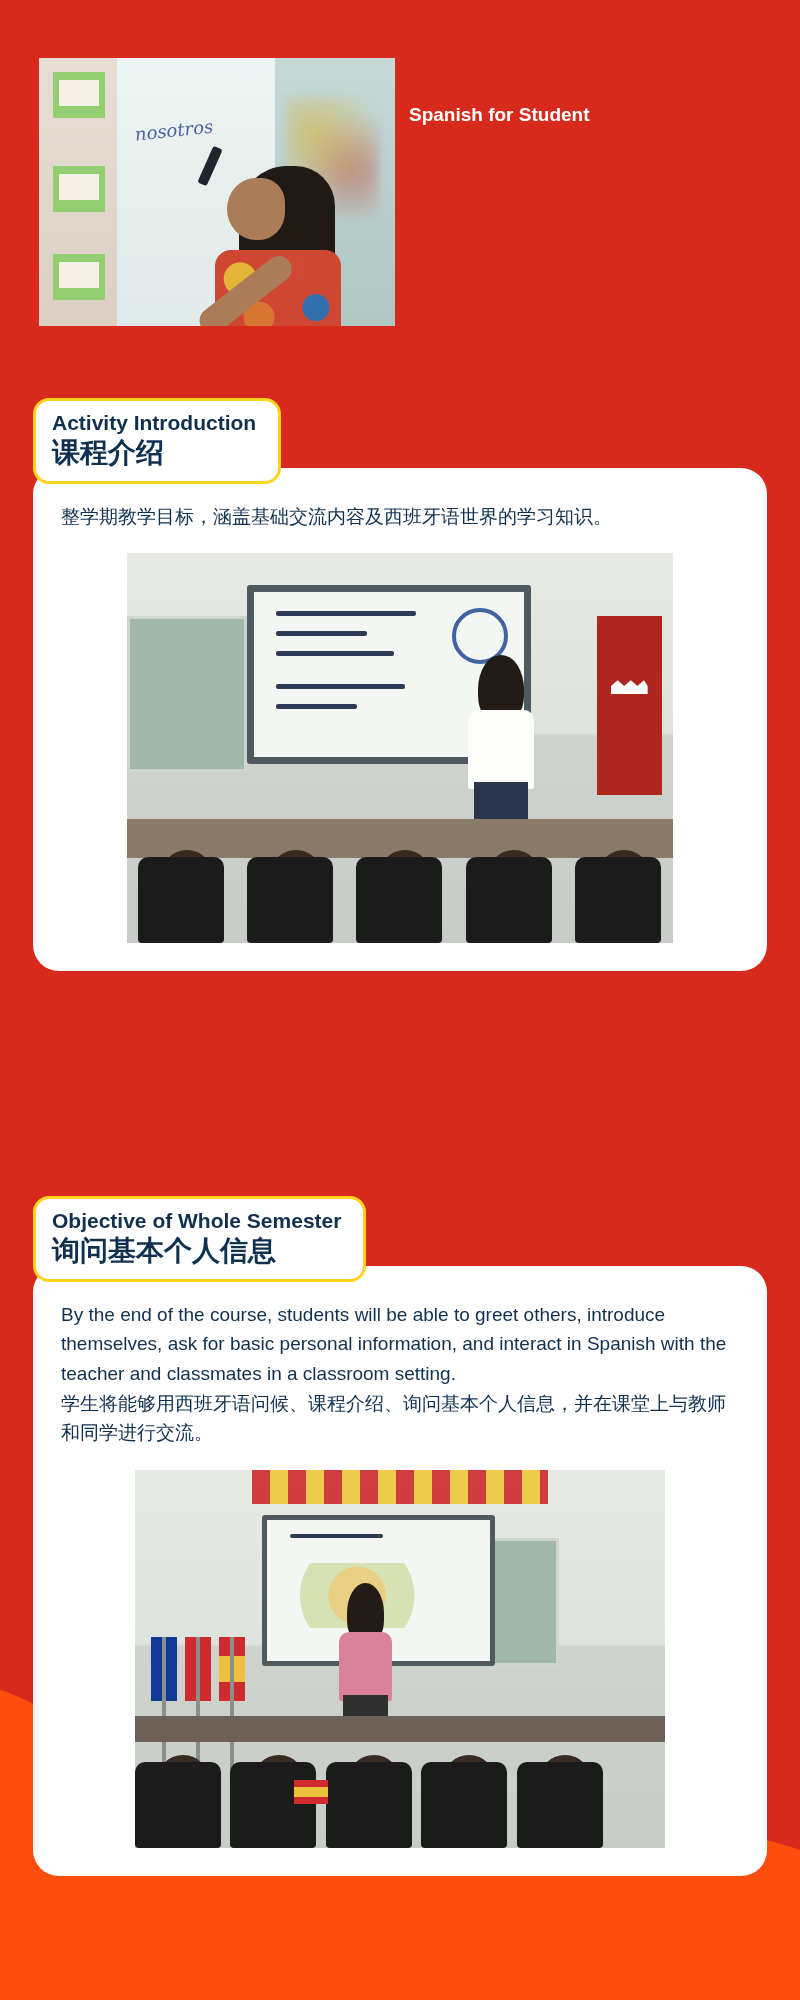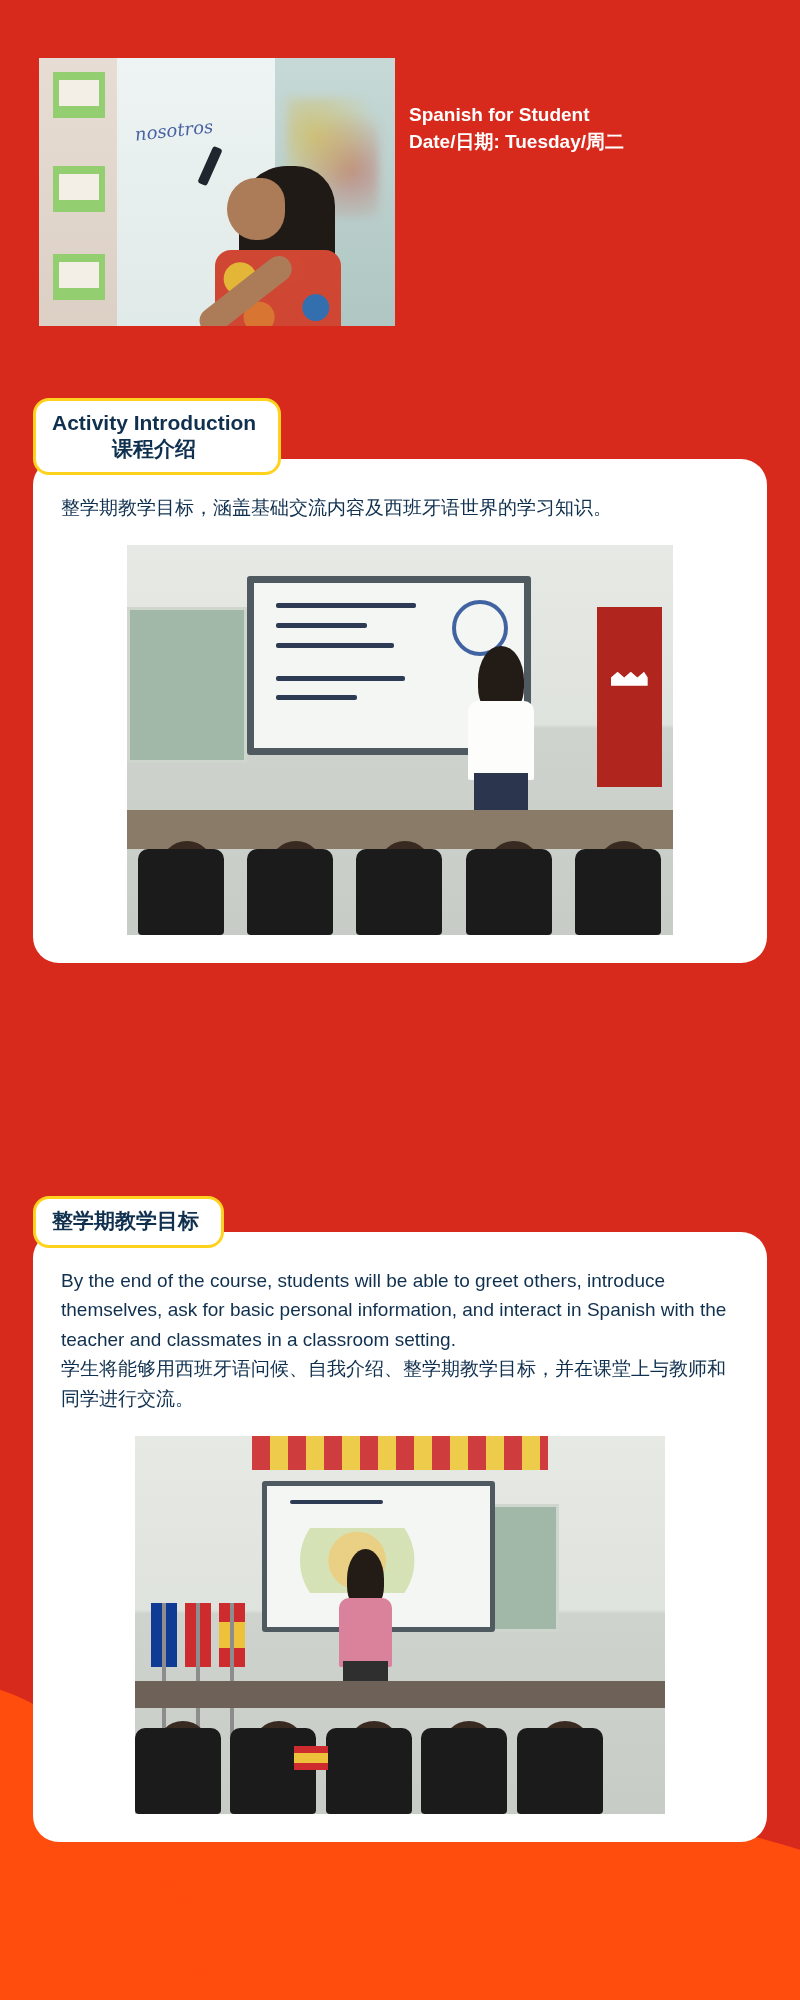--- a/index.html
+++ b/index.html
@@ -227,21 +227,21 @@
     display: inline-block;
     background: #ffffff;
     border: 3px solid #ffd21e;
     border-radius: 16px;
     padding: 9px 22px 11px 16px;
     color: #10304f;
     font-weight: bold;
     line-height: 1.22;
   }
   .section-tab .tab-en { font-size: 21px; display:block;text-align:center; }
-  .section-tab .tab-zh { font-size: 21px; display:block; text-align:center; }
+  .section-tab .tab-zh { font-size: 28px; display:block; text-align:left; }
 
   .section-card {
     position: relative;
     margin-top: -16px;
     background: #ffffff;
     border-radius: 26px;
     padding: 34px 28px 28px 28px;
     z-index: 1;
   }
   .section.objective .section-card { border-radius: 26px; }
@@ -379,21 +379,20 @@
         <span class="hp-hair"></span>
         <span class="hp-shirt"></span>
         <span class="hp-face"></span>
         <span class="hp-arm"></span>
         <span class="hp-marker"></span>
       </div>
     </div>
 
     <div class="header-text">
       <div>Spanish for Student</div>
-      <div>Date/日期: Tuesday/周二</div>
     </div>
 
   </div>
 
   <div class="section activity" style="top:398px;">
 
     <div class="section-tab">
       <span class="tab-en">Activity Introduction</span>
       <span class="tab-zh">课程介绍</span>
     </div>
@@ -433,26 +432,27 @@
             <span class="cp-chair" style="left:82%;"></span>
           </div>
         </div>
       </div>
     </div>
   </div>
 
   <div class="section objective" style="top:1196px;">
 
     <div class="section-tab">
-      <span class="tab-zh">整学期教学目标</span>
+      <span class="tab-en">Objective of Whole Semester</span>
+      <span class="tab-zh">询问基本个人信息</span>
     </div>
 
     <div class="section-card">
       <div class="body-text">By the end of the course, students will be able to greet others, introduce themselves, ask for basic personal information, and interact in Spanish with the teacher and classmates in a classroom setting.</div>
-      <div class="body-text">学生将能够用西班牙语问候、自我介绍、整学期教学目标，并在课堂上与教师和同学进行交流。</div>
+      <div class="body-text">学生将能够用西班牙语问候、课程介绍、询问基本个人信息，并在课堂上与教师和同学进行交流。</div>
 
       <div class="photo-wrap">
         <div class="classroom-photo cp2 dim">
           <div class="cp-wall"></div>
           <div class="cp-banner"></div>
           <div class="cp-greenboard" style="left:56%;width:24%;top:18%;height:34%;"></div>
           <div class="cp-screen" style="left:24%;top:12%;width:44%;height:40%;border-width:5px;">
             <span class="cp-screen-line" style="left:10%;top:10%;width:42%;height:4px;"></span>
             <span style="position:absolute;left:14%;top:30%;width:66%;height:46%;background:radial-gradient(circle at 40% 50%, #e9c96a 0 30%, #cfe0a8 31% 60%, transparent 61%);opacity:.85;"></span>
           </div>

